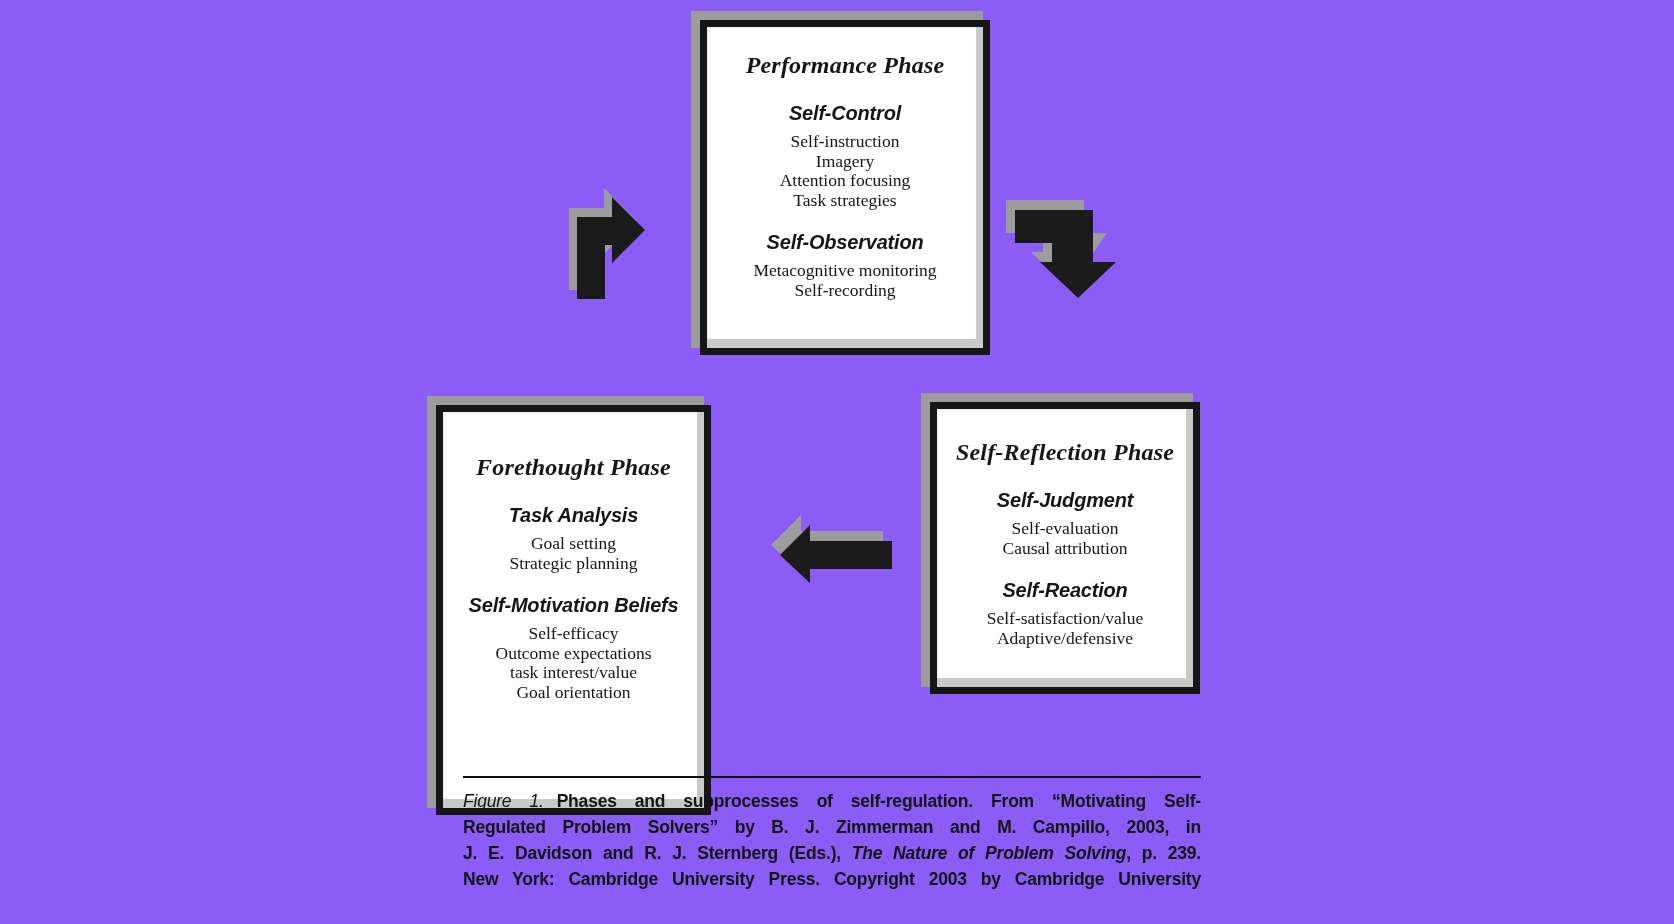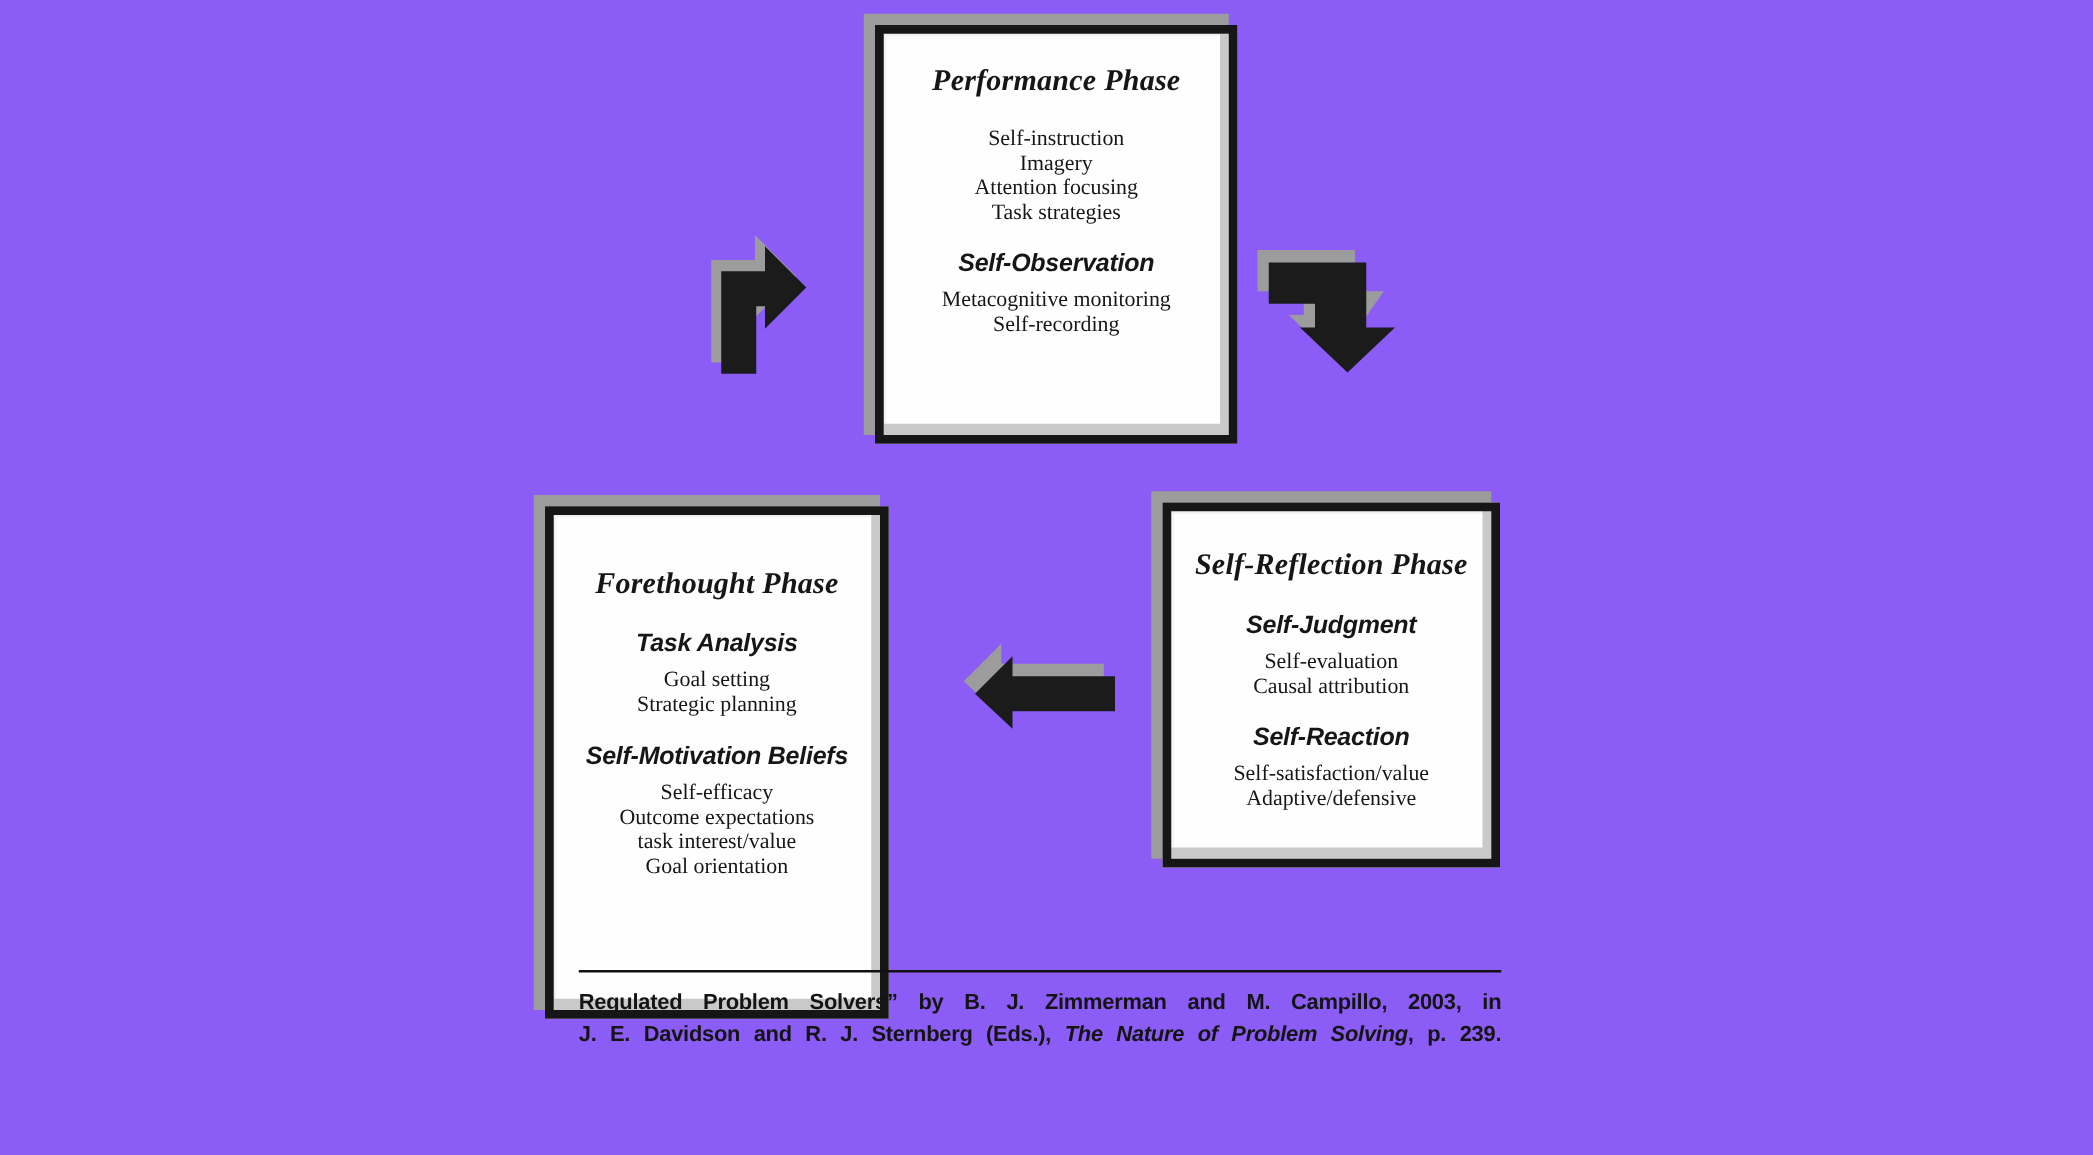--- a/index.html
+++ b/index.html
@@ -35,20 +35,21 @@
   .cap-label{font-style:italic;font-weight:normal;padding-right:13px;}
   .cap-italic{font-style:italic;}
 </style>
 </head>
 <body>
 
 <div class="canvas">
 
   <div class="pbox pbox-performance">
     <div class="box-title">Performance Phase</div>
+    <div class="box-heading first">Self-Control</div>
     <div class="box-item">Self-instruction</div>
     <div class="box-item">Imagery</div>
     <div class="box-item">Attention focusing</div>
     <div class="box-item">Task strategies</div>
     <div class="box-heading">Self-Observation</div>
     <div class="box-item">Metacognitive monitoring</div>
     <div class="box-item">Self-recording</div>
   </div>
 
   <div class="pbox pbox-forethought">
@@ -83,17 +84,19 @@
     <path class="arrow-body" d="M 10,14 L 88,14 L 88,66 L 111,66 L 73,102 L 35,66 L 47,66 L 47,47 L 10,47 Z"></path>
   </svg>
 
   <svg class="arrow" style="left:770px;top:512px;" width="125" height="75" viewBox="0 0 125 75">
     <path class="arrow-shadow" d="M 1,33 L 31,3 L 31,19 L 113,19 L 113,47 L 31,47 L 31,61 Z"></path>
     <path class="arrow-body" d="M 10,43 L 40,13 L 40,29 L 122,29 L 122,57 L 40,57 L 40,71 Z"></path>
   </svg>
 
   <div class="caption-rule"></div>
   <div class="caption">
+    <div class="cap-line just"><span class="cap-label">Figure 1.</span><span>Phases and subprocesses of self-regulation. From “Motivating Self-</span></div>
     <div class="cap-line just">Regulated Problem Solvers” by B. J. Zimmerman and M. Campillo, 2003, in</div>
     <div class="cap-line just"><span>J. E. Davidson and R. J. Sternberg (Eds.), </span><span class="cap-italic">The Nature of Problem Solving</span><span>, p. 239.</span></div>
+    <div class="cap-line just">New York: Cambridge University Press. Copyright 2003 by Cambridge University</div>
   </div>
 
 </div>
 
 </body></html>

